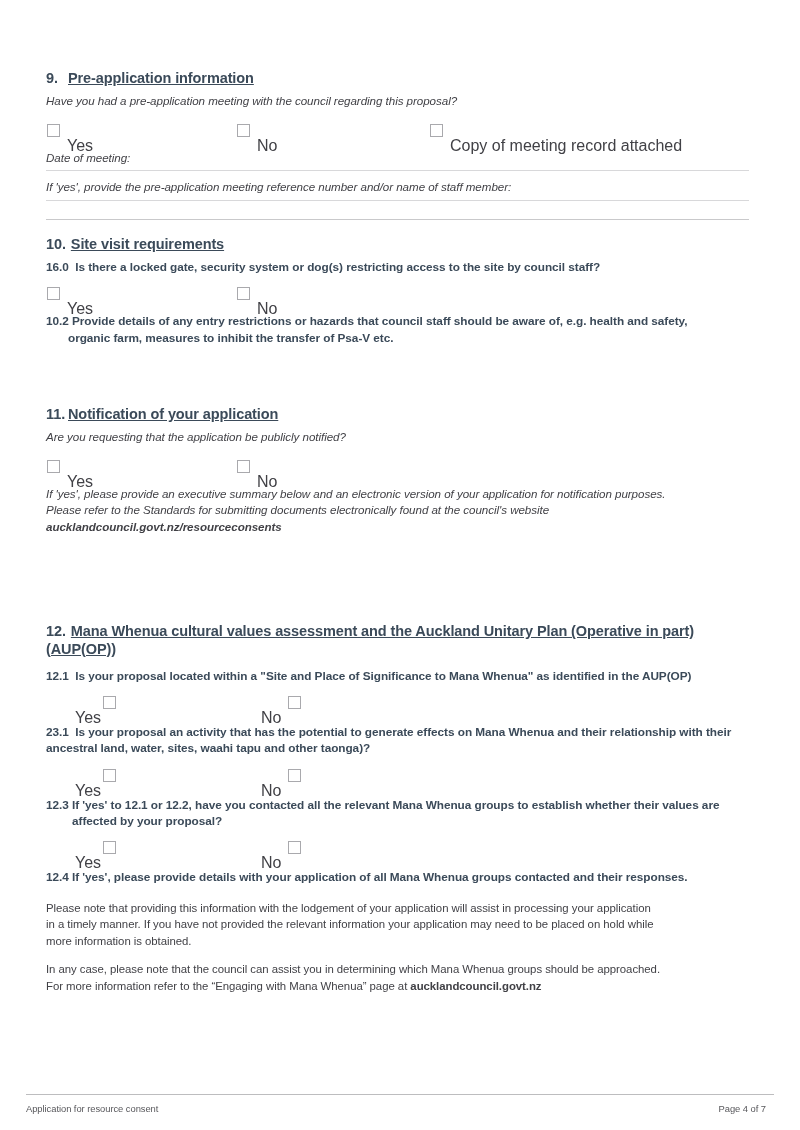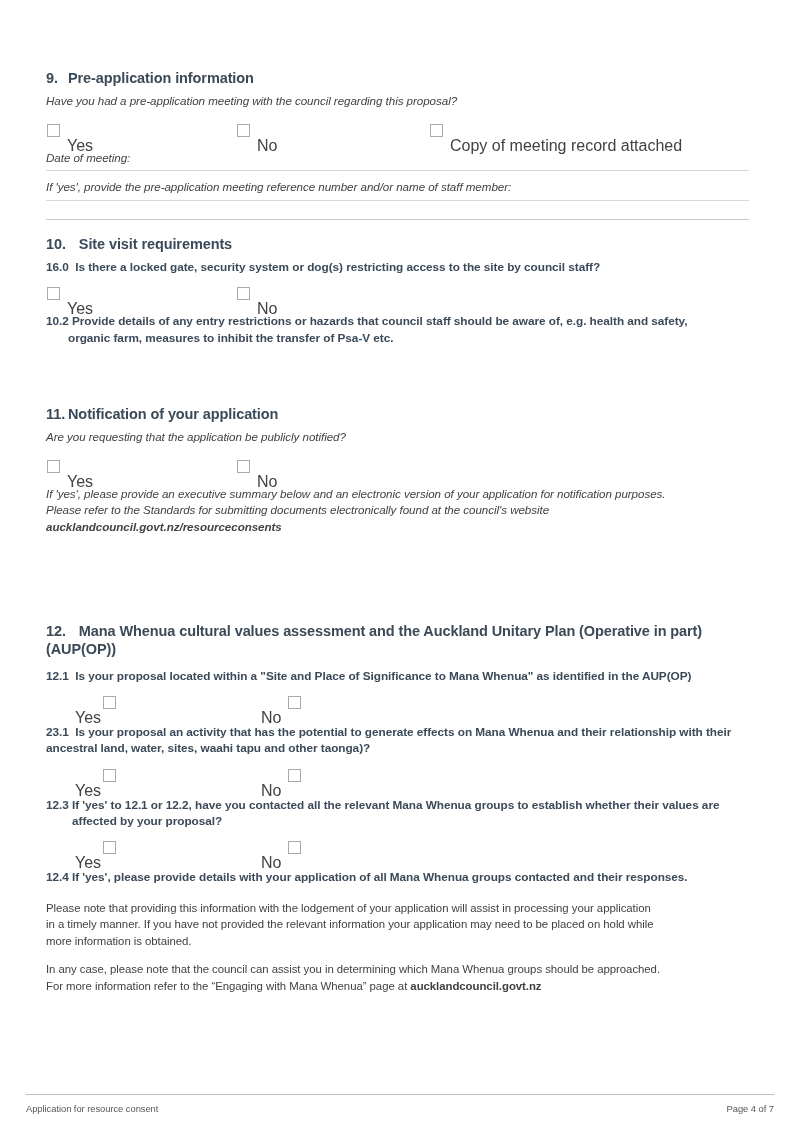--- a/index.html
+++ b/index.html
@@ -27,28 +27,29 @@
   }
 
   
   .sec-heading {
     color: #3b4a59;
     font-size: 14.5px;
     font-weight: bold;
     letter-spacing: -0.1px;
     margin: 0;
     line-height: 1.2;
+    text-decoration: underline;
   }
   .sec-heading .num {
     display: inline-block;
     min-width: 22px;
   }
   .sec-heading.tight .num {
     min-width: 0;
-    margin-right: 13px;
+    margin-right: 5px;
   }
   .body-text {
     color: #414146;
     font-size: 11.6px;
     line-height: 1.42;
     margin: 0;
     letter-spacing: -0.05px;
     font-style: italic;
   }
   .sub-q {
@@ -136,21 +137,21 @@
   .footer-left {
     position: absolute;
     left: 26px;
     top: 1103px;
     color: #58585c;
     font-size: 9.4px;
     letter-spacing: -0.05px;
   }
   .footer-right {
     position: absolute;
-    right: 26px;
+    right: 34px;
     top: 1103px;
     color: #58585c;
     font-size: 9.4px;
     letter-spacing: -0.05px;
   }
 </style>
 </head>
 <body>
 
 <div class="page">

